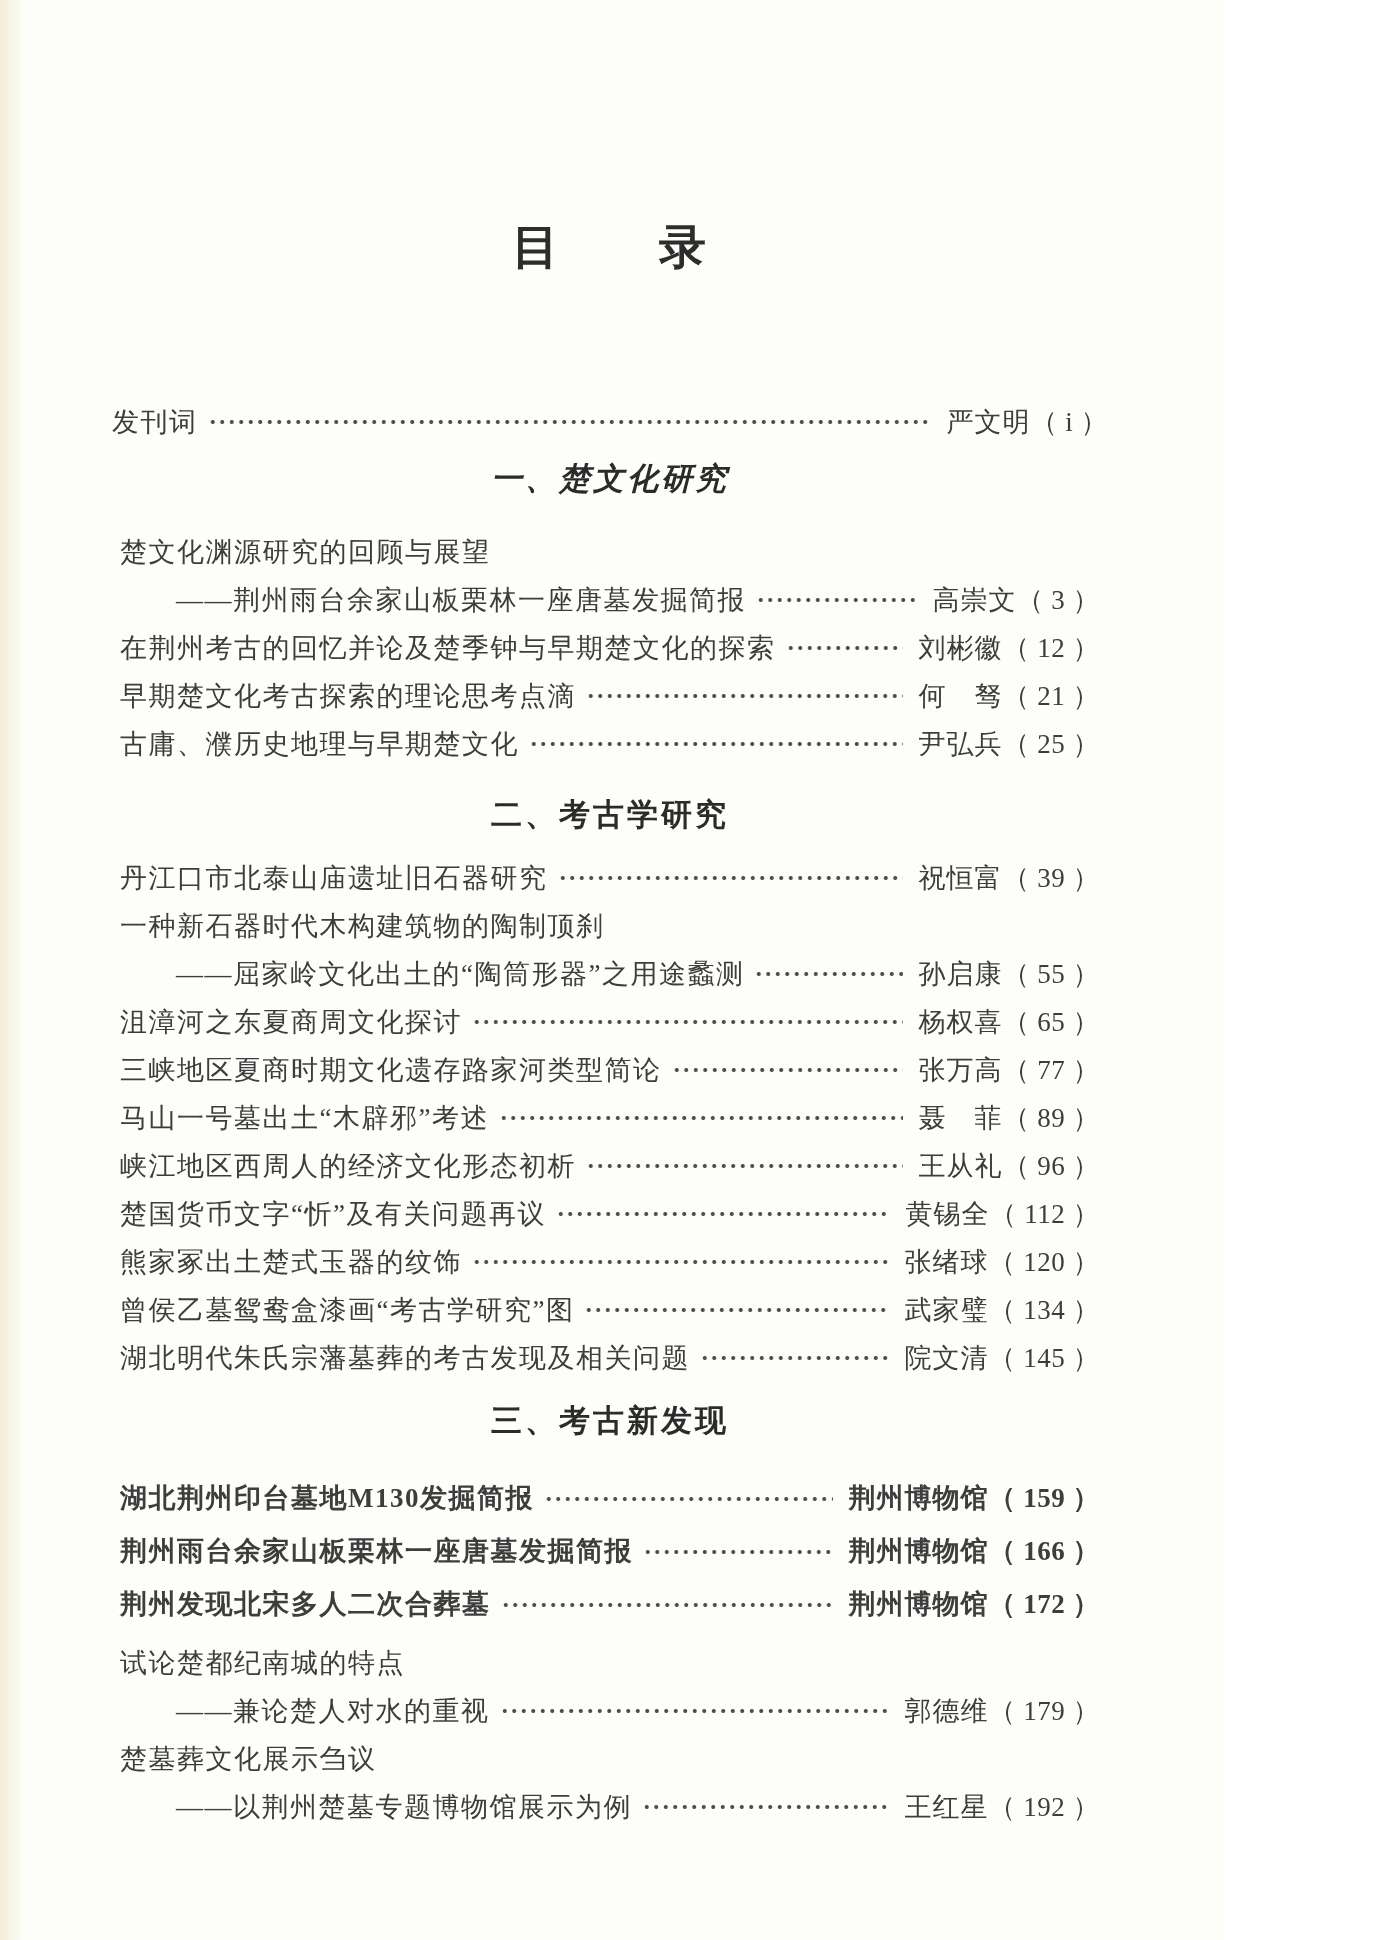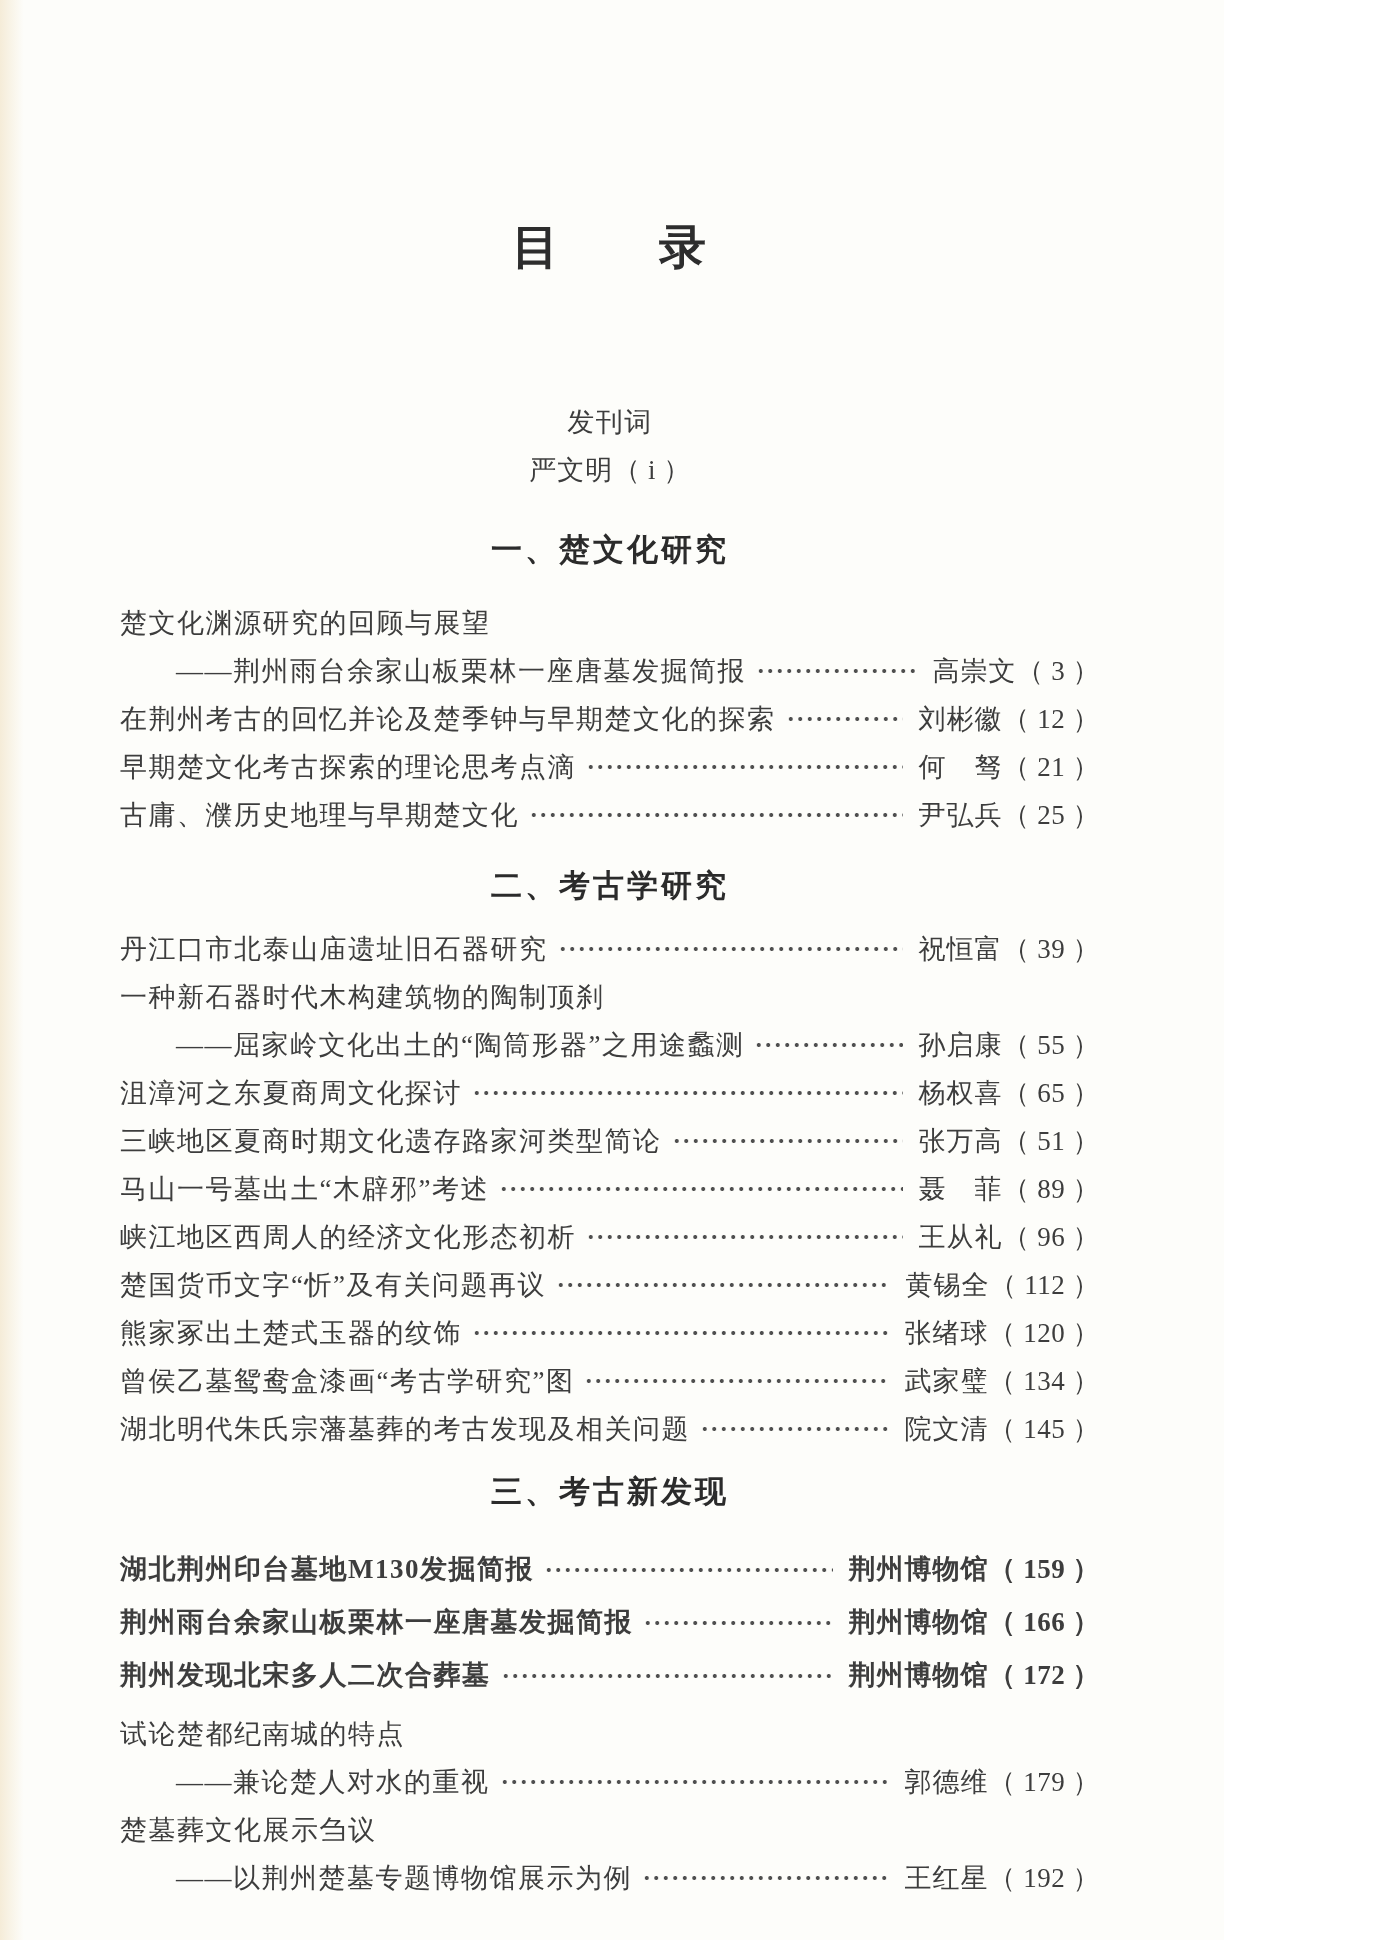--- a/index.html
+++ b/index.html
@@ -20,29 +20,29 @@
   .content { position:relative; padding:0 116px 0 112px; }
 
   .page-title {
     margin:0; padding-top:216px;
     text-align:center;
     font-size:47px; line-height:62px;
     font-weight:700; color:#2d2d2d;
     letter-spacing:2px;
   }
 
-  .preface-row { margin-top:120px;flex-direction:column; }
+  .preface-row { margin-top:120px; }
 
   .section-heading {
     margin:0; text-align:center;
     font-family:"Liberation Sans","DejaVu Sans",sans-serif;
     font-weight:700; font-size:31px; line-height:46px;
     color:#2b2b2b; letter-spacing:3px;
   }
-  .s1 .section-heading { margin-top:33px; }
+  .s1 .section-heading { margin-top:10px;font-style:italic; }
   .s2 .section-heading { margin-top:24px; }
   .s3 .section-heading { margin-top:16px; }
   .s4 .section-heading { margin-top:14px; }
 
   .entries { margin:8px; }
   .s1 .entries { margin-top:26px; }
   .s2 .entries { margin-top:16px; }
   .s3 .entries { margin-top:28px;font-weight:bold; }
   .s4 .entries { margin-top:0; }
 
@@ -127,21 +127,21 @@
           <span class="right"><span class="a">孙启康</span><span class="p">（ 55 ）</span></span>
         </div>
         <div class="row">
           <span class="t">沮漳河之东夏商周文化探讨</span>
           <span class="leader"></span>
           <span class="right"><span class="a">杨权喜</span><span class="p">（ 65 ）</span></span>
         </div>
         <div class="row">
           <span class="t">三峡地区夏商时期文化遗存路家河类型简论</span>
           <span class="leader"></span>
-          <span class="right"><span class="a">张万高</span><span class="p">（ 51 ）</span></span>
+          <span class="right"><span class="a">张万高</span><span class="p">（ 77 ）</span></span>
         </div>
         <div class="row">
           <span class="t">马山一号墓出土“木辟邪”考述</span>
           <span class="leader"></span>
           <span class="right"><span class="a">聂　菲</span><span class="p">（ 89 ）</span></span>
         </div>
         <div class="row">
           <span class="t">峡江地区西周人的经济文化形态初析</span>
           <span class="leader"></span>
           <span class="right"><span class="a">王从礼</span><span class="p">（ 96 ）</span></span>

